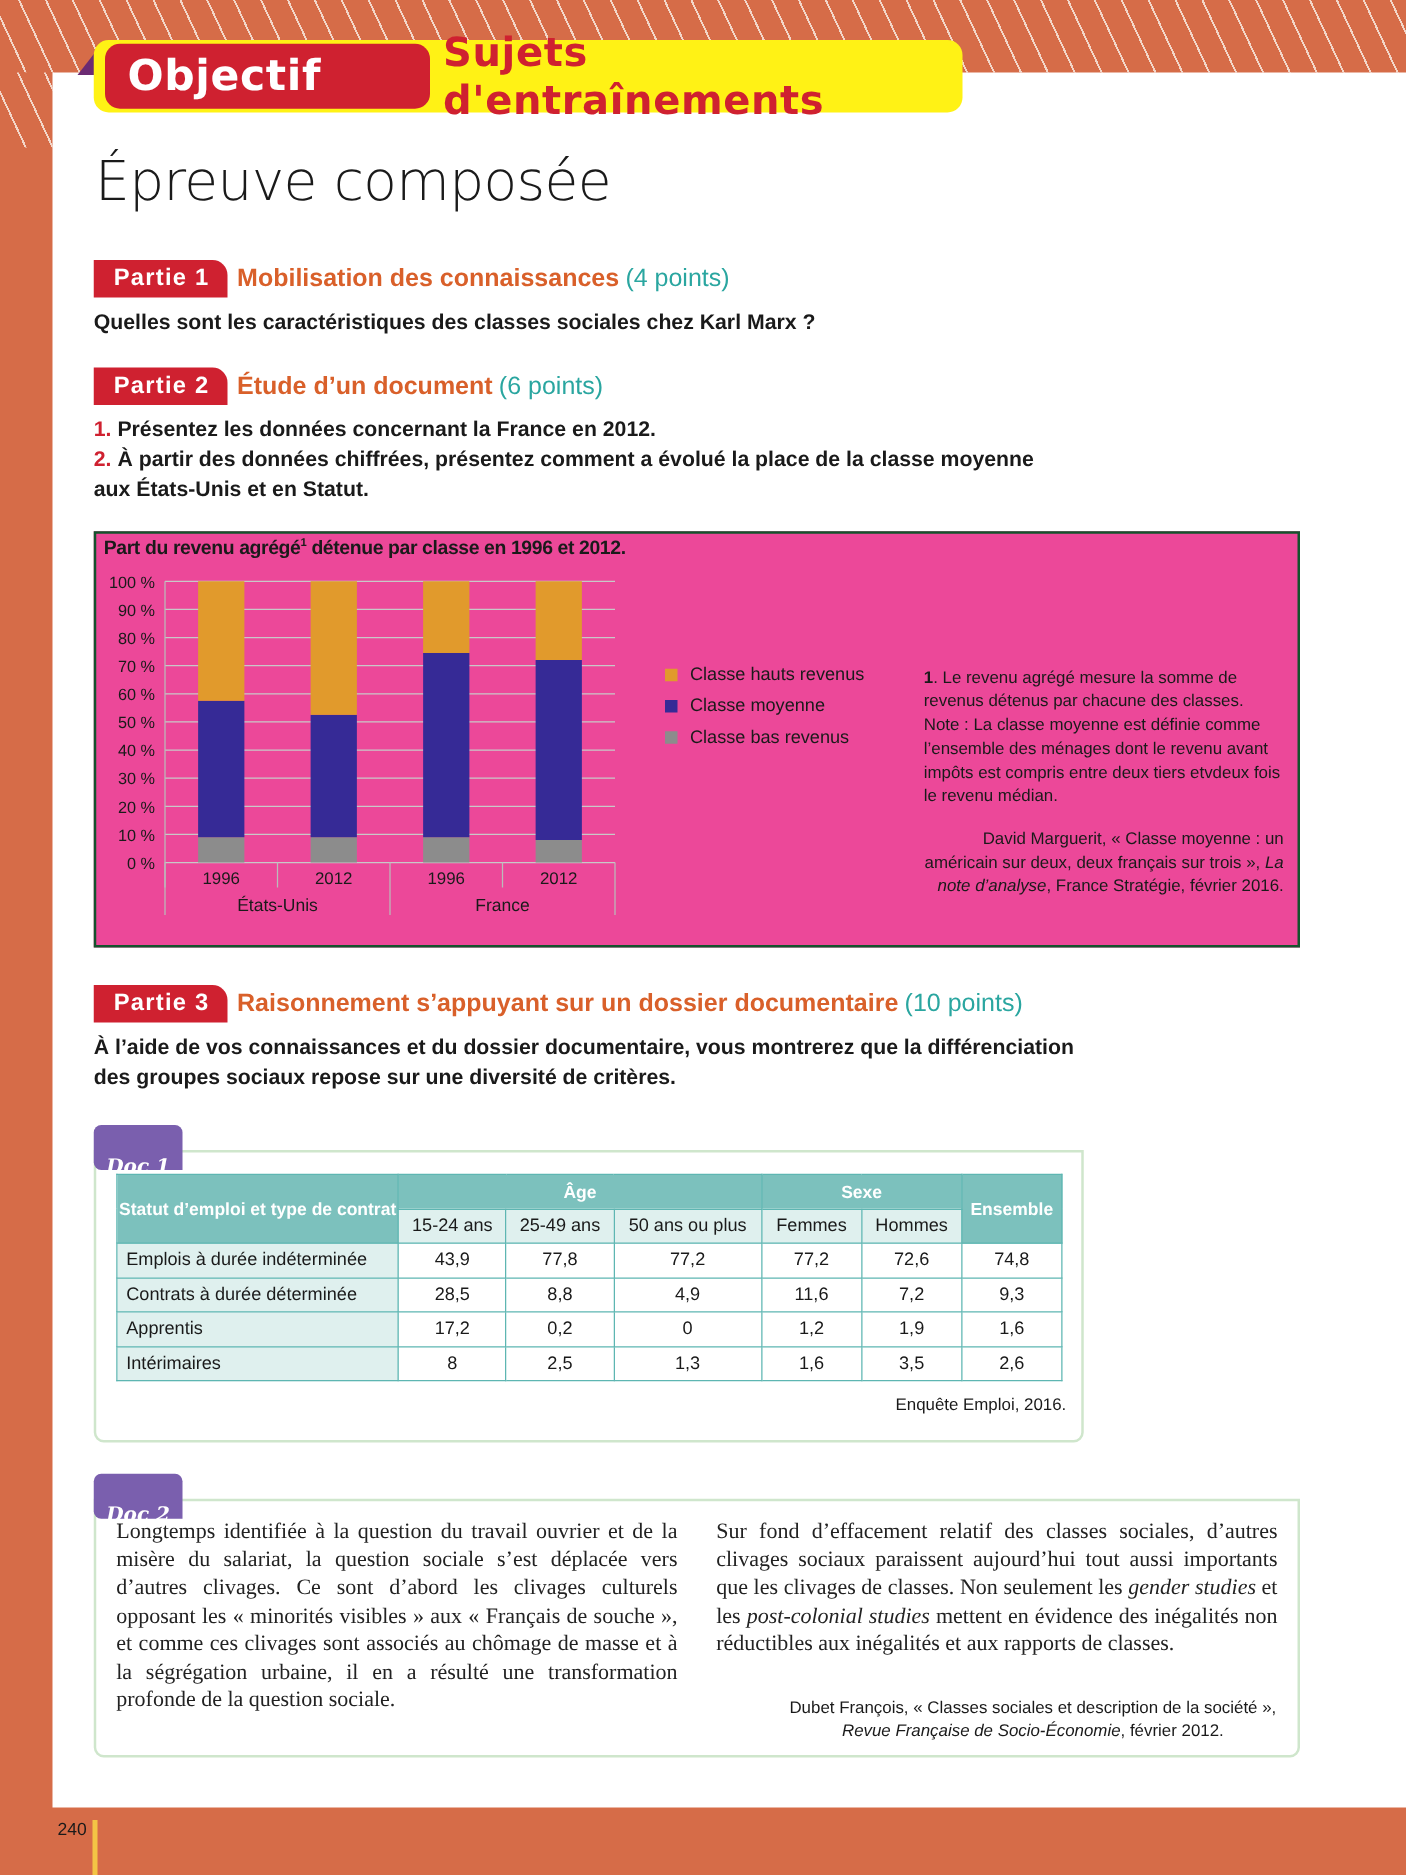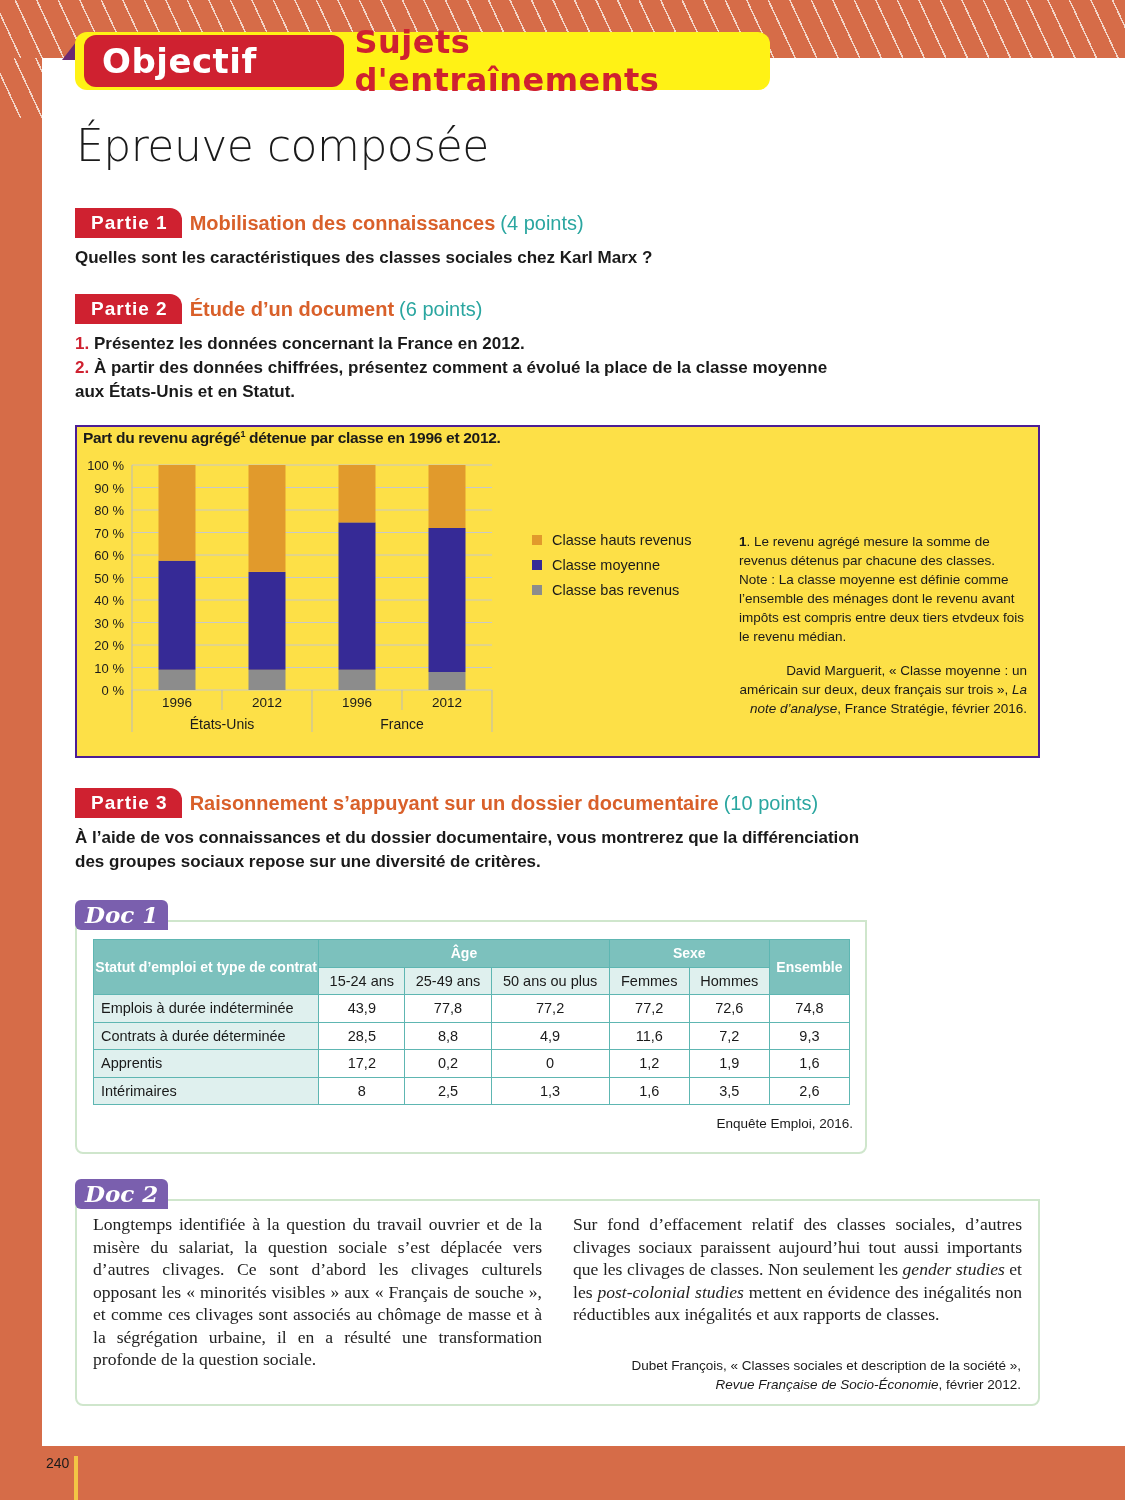--- a/index.html
+++ b/index.html
@@ -45,48 +45,48 @@
     background: #cf2130; color: #fff; font-weight: bold; font-size: 19px; height: 30px; line-height: 30px;
     padding: 0 14px 0 16px; border-radius: 0 12px 0 0; letter-spacing: 1px;
   }
   .partie-title { color: #d9602a; font-weight: bold; font-size: 20px; margin-left: 8px; }
   .partie-points { color: #2aa6a0; font-size: 20px; margin-left: 5px; }
   .question { position: absolute; left: 75px; font-size: 17px; font-weight: bold; color: #1a1a1a; line-height: 24px; }
   .num { color: #cf2130; font-weight: bold; }
 
   .chart-box {
     position: absolute; left: 75px; top: 425px; width: 965px; height: 333px;
-    border: 2px solid #4c1d95; background: #fde047;
+    border: 2px solid #14532d; background: #ec4899;
   }
   .chart-title { position: absolute; left: 6px; top: 2px; font-size: 15.5px; font-weight: bold; letter-spacing: -0.3px; }
   .chart-title sup { font-size: 9px; }
   #chart-svg { position: absolute; left: 0; top: 26px; }
   .legend { position: absolute; left: 455px; top: 100px; }
   .legend-item { display: flex; align-items: center; height: 25px; font-size: 14.5px; }
   .legend-swatch { width: 10px; height: 10px; margin-right: 10px; }
   .note { position: absolute; left: 662px; top: 105px; width: 288px; font-size: 13.5px; line-height: 19px; }
   .note-src { text-align: right; margin-top: 15px; }
 
   .doc-box {
     position: absolute; left: 75px; border: 2px solid #cfe6cc; border-radius: 0 0 8px 8px; background: #fff;
   }
   .doc-tag {
     position: absolute; left: 75px; background: #7a5fae; color: #fff; font-family: "DejaVu Serif", serif;
-    font-style: italic; font-weight: bold; font-size: 23px; height: 30px; line-height: 30px; padding: 0 10px;
+    font-style: italic; font-weight: bold; font-size: 16px; height: 30px; line-height: 30px; padding: 18px 10px;
     border-radius: 6px 6px 0 6px;
   }
   table.emp { position: absolute; left: 93px; top: 939px; width: 757px; border-collapse: collapse; font-size: 14.5px; }
   table.emp th, table.emp td { border: 1.5px solid #5eb6b2; text-align: center; height: 27.5px; }
   table.emp th { background: #7cc1bd; color: #fff; font-weight: bold; font-size: 14px; }
   table.emp th.sub { background: #dff0ee; color: #1a1a1a; font-weight: normal; font-size: 14.5px; }
   table.emp td.rowlabel { background: #dff0ee; text-align: left; padding-left: 7px; font-weight: normal; }
   .doc1-src { position: absolute; left: 700px; top: 1116px; font-size: 13.5px; width: 153px; text-align: right; }
 
   .doc2-col { position: absolute; font-family: "Liberation Serif", serif; font-size: 17.6px; line-height: 22.5px; text-align: justify; color: #222; }
-  .doc2-src { position: absolute; right: 104px; top: 1356px; font-size: 13.5px; text-align: right; line-height: 19px; }
+  .doc2-src { position: absolute; right: 104px; top: 1356px; font-size: 13.5px; text-align: center; line-height: 19px; }
 
   .footer-num { position: absolute; left: 46px; top: 1455px; font-size: 14px; color: #1a1a1a; }
   .footer-bar { position: absolute; left: 74px; top: 1456px; width: 4px; height: 44px; background: #f3c545; }
 </style>
 </head>
 <body>
 
 <div class="stripes"></div>
 <div class="stripes-left"></div>
 <div class="page"></div>

